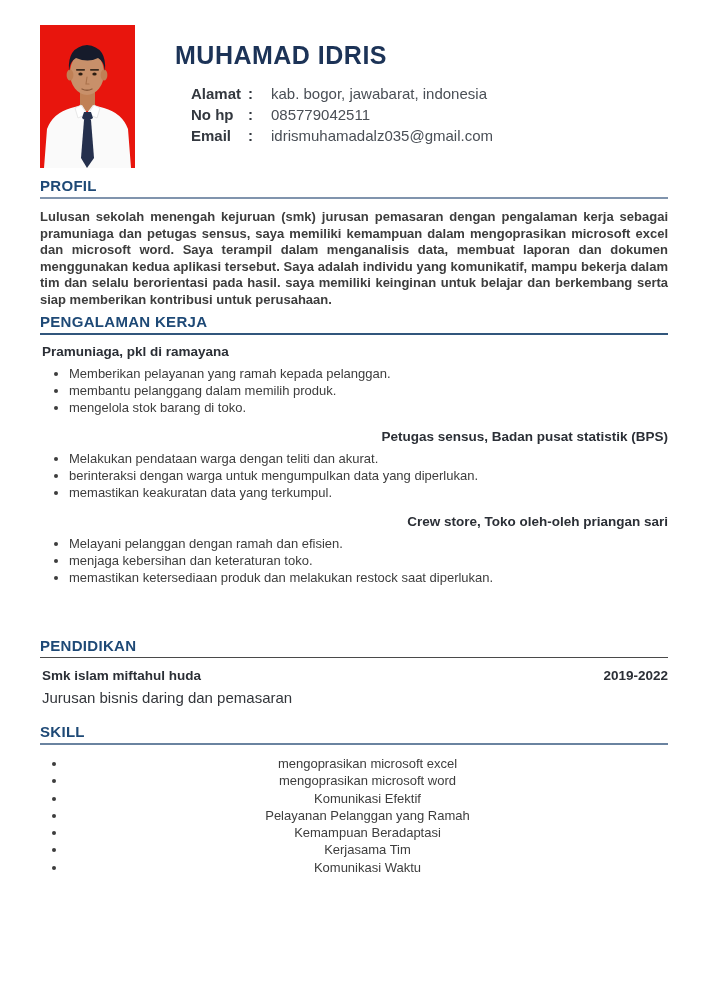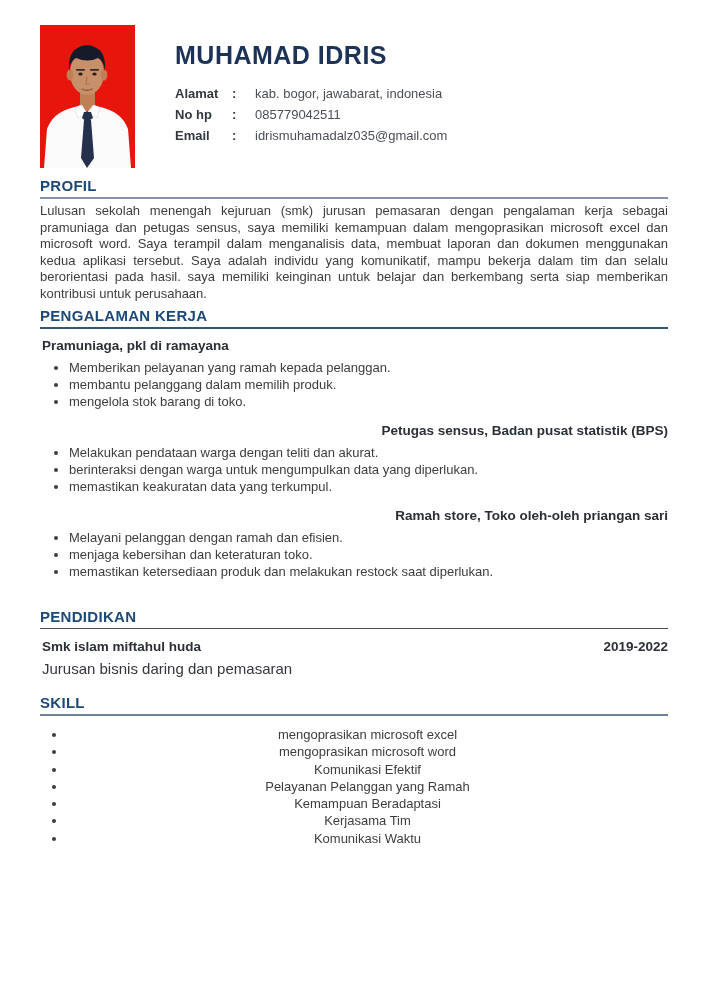--- a/index.html
+++ b/index.html
@@ -32,21 +32,21 @@
   .header-text { position: absolute; left: 175px; top: 40px; }
 
   .name {
     font-size: 25px;
     font-weight: bold;
     letter-spacing: 0.5px;
     color: #1c3357;
     line-height: 30px;
   }
 
-  .contact { margin-top: 13px; font-size: 13px; }
+  .contact { margin-top: 13px; font-size: 15px; margin-left: 16px; }
   .contact-row { display: flex; line-height: 21px; }
   .contact-label { width: 57px; font-weight: bold; color: #33383f; }
   .contact-sep { width: 23px; color: #33383f; font-weight: bold; }
   .contact-value { color: #4a4f56; }
 
   
   .section { margin: 0 38px 0 40px; }
 
   .section-title {
     font-size: 15px;
@@ -56,25 +56,26 @@
     line-height: 18px;
   }
 
   .rule { border: none; height: 0; margin: 2px 0 0 0; }
   .rule-profil      { border-top: 2px solid #8094ad; }
   .rule-pengalaman  { border-top: 2px solid #31567c; }
   .rule-pendidikan  { border-top: 1px solid #4a4a4a; }
   .rule-skill       { border-top: 2px solid #6a83a0; }
 
   .profil-body {
-    margin-top: 4px;
+    margin-top: 10px;
     font-size: 13px;
     line-height: 16.5px;
     text-align: justify;
     color: #3d3d3d;
+    font-weight: bold;
   }
 
   .section-pengalaman { margin-top: 5px; }
 
   .job { margin-left: 2px; }
   .job-title {
     font-size: 13.5px;
     font-weight: bold;
     color: #2b2f36;
     margin-top: 8px;
@@ -84,21 +85,21 @@
 
   ul.bullets {
     margin: 5px 0 2px 0;
     padding-left: 27px;
     list-style: disc;
     font-size: 13px;
     color: #3d3d3d;
   }
   ul.bullets li { line-height: 17px; }
 
-  .section-pendidikan { margin-top: 28px; }
+  .section-pendidikan { margin-top: 51px; }
   .edu-row {
     display: flex;
     justify-content: space-between;
     align-items: flex-end;
     margin-top: 9px;
     margin-left: 2px;
   }
   .edu-school { font-size: 13.5px; font-weight: bold; color: #2b2f36; line-height: 17px; }
   .edu-years  { font-size: 13.5px; font-weight: bold; color: #2b2f36; line-height: 17px; }
   .edu-major  { font-size: 15px; color: #33363b; margin-top: 4px; margin-left: 2px; line-height: 19px; }
@@ -190,21 +191,21 @@
     <div class="job">
       <div class="job-title">Petugas sensus, Badan pusat statistik (BPS)</div>
       <ul class="bullets">
         <li>Melakukan pendataan warga dengan teliti dan akurat.</li>
         <li>berinteraksi dengan warga untuk mengumpulkan data yang diperlukan.</li>
         <li>memastikan keakuratan data yang terkumpul.</li>
       </ul>
     </div>
 
     <div class="job">
-      <div class="job-title">Ramah store, Toko oleh-oleh priangan sari</div>
+      <div class="job-title">Crew store, Toko oleh-oleh priangan sari</div>
       <ul class="bullets">
         <li>Melayani pelanggan dengan ramah dan efisien.</li>
         <li>menjaga kebersihan dan keteraturan toko.</li>
         <li>memastikan ketersediaan produk dan melakukan restock saat diperlukan.</li>
       </ul>
     </div>
   </div>
 
   <div class="section section-pendidikan">
     <div class="section-title">PENDIDIKAN</div>

